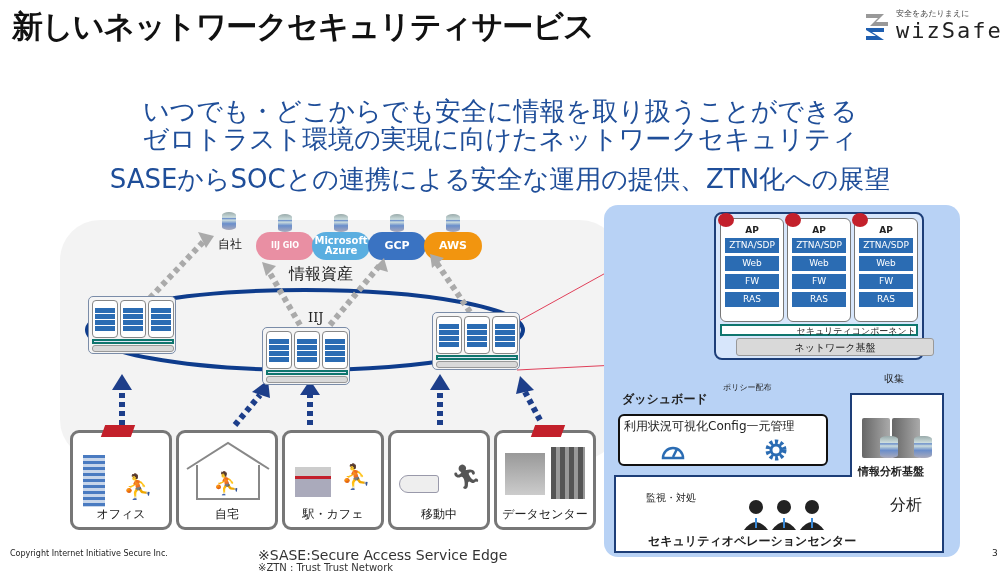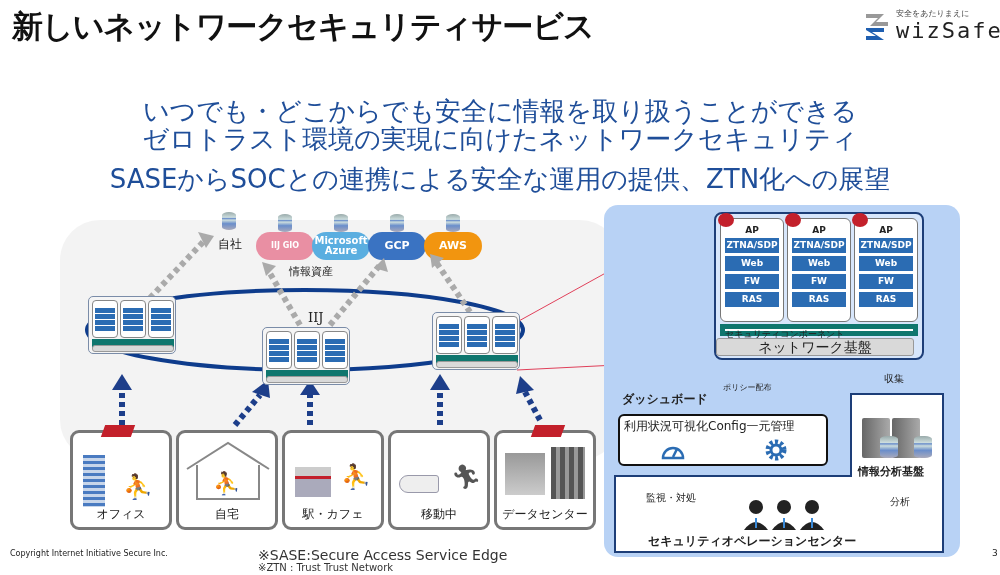--- a/index.html
+++ b/index.html
@@ -7,52 +7,52 @@
 .abs{position:absolute}
 #title{left:12px;top:6px;font-size:31px;font-weight:bold;color:#111;letter-spacing:-1px}
 #logo{left:858px;top:6px;width:140px;height:40px}
 #logo .tag{position:absolute;left:38px;top:2px;font-size:8px;color:#444}
 #logo .name{position:absolute;left:38px;top:12px;font-size:22px;color:#222;letter-spacing:2px;font-family:"DejaVu Sans Mono",monospace}
 .sub{left:0;width:1000px;text-align:center;font-size:26px;color:#1f4e99}
 #sub1{top:94px}#sub2{top:122px}#sub3{top:162px}
 #map{left:60px;top:220px;width:560px;height:240px;background:#eeeeee;border-radius:40px;opacity:.7}
 .nodebox{position:absolute;background:#f5f5f5;border:1px solid #7a8ca8;border-radius:5px}
 .apcol{position:absolute;background:#fff;border:1px solid #888;border-radius:4px}
-.mod{background:#2b6cb3;color:#fff;font-weight:bold;text-align:center;margin:1px 2px}
-.seccomp{position:absolute;background:#dde6f5;border:5px solid #0f766e;text-align:left}
+.mod{background:#2b6cb3;color:#fff;font-weight:normal;text-align:center;margin:1px 2px}
+.seccomp{position:absolute;background:#dde6f5;border:2px solid #0f766e;text-align:right}
 .netbase{position:absolute;background:#d9d9d9;border:1px solid #999;text-align:center;border-radius:3px}
 #panel{left:604px;top:205px;width:356px;height:352px;background:#b8d2f5;border-radius:14px}
 #bignode{left:714px;top:212px;width:210px;height:148px;background:#d7e6fb;border:2px solid #1d3e78;border-radius:8px}
 .bcol{position:absolute;top:4px;width:64px;height:104px;background:#fff;border:1.5px solid #777;border-radius:6px}
 .bcol .ap{font-size:9px;font-weight:bold;text-align:center;margin-top:6px}
 .bcol .mod{font-size:9px;height:15px;line-height:15px;margin:3px 4px}
 .redc{position:absolute;left:-3px;top:-6px;width:16px;height:14px;background:#c3202b;border-radius:50%}
 #bseccomp{left:4px;top:110px;width:198px;height:12px;font-size:9px;background:#fff;line-height:11px}
-#bnetbase{left:0;top:124px;width:198px;height:18px;font-size:14px;line-height:17px}
+#bnetbase{left:20px;top:124px;width:198px;height:18px;font-size:10px;line-height:17px}
 #dash{left:618px;top:414px;width:210px;height:52px;background:#fff;border:2px solid #111;border-radius:6px}
 #dashlabel{left:622px;top:391px;font-size:12px;font-weight:bold}
 #dashtext{left:624px;top:418px;font-size:12px;white-space:nowrap}
 #policy{left:723px;top:382px;font-size:8px}
 #collect{left:884px;top:372px;font-size:10px}
 #analysis-box{left:850px;top:393px;width:94px;height:160px;border:2px solid #1d3e78;background:#fff}
 #soc{left:614px;top:475px;width:330px;height:78px;border:2px solid #1d3e78;background:#fff}
 #soc-cover{left:852px;top:470px;width:90px;height:10px;background:#fff}
 #analyticslabel{left:858px;top:464px;font-size:11px;font-weight:bold}
 #monitor{left:646px;top:491px;font-size:10px}
-#analyze{left:890px;top:495px;font-size:10px}
+#analyze{left:890px;top:495px;font-size:16px}
 #soclabel{left:648px;top:533px;font-size:12px;font-weight:bold}
 .site{position:absolute;top:430px;width:102px;height:100px;border:3px solid #777;border-radius:9px;background:#fff}
 .site .lbl{position:absolute;bottom:4px;width:100%;text-align:center;font-size:12px}
 .cloud{position:absolute;top:232px;width:58px;height:28px;border-radius:14px;color:#fff;font-size:8px;font-weight:bold;text-align:center;line-height:28px}
 .db{position:absolute;width:14px;height:18px;background:linear-gradient(#9aa 0,#cdd 30%,#6a8ecb 35%,#cdd 45%,#6a8ecb 65%,#aab 100%);border-radius:7px/3px}
 #copyright{left:10px;top:549px;font-size:8px}
 #note1{left:258px;top:547px;font-size:14px;color:#333}
 #note2{left:258px;top:562px;font-size:10px;color:#333}
 #pagenum{left:992px;top:548px;font-size:9px}
-.label{font-size:11px}
+.label{font-size:16px}
 </style>
 </head>
 <body>
 
 <div id="title" class="abs">新しいネットワークセキュリティサービス</div>
 <div id="logo" class="abs">
   <svg class="abs" style="left:4px;top:6px" width="30" height="30" viewBox="0 0 30 30">
     <polygon points="4,2 22,2 14,10 26,10 26,14 8,14 16,6 4,6" fill="#999"></polygon>
     <polygon points="4,16 22,16 22,20 10,20 22,28 4,28 4,24 14,24 4,18" fill="#1f5fb0"></polygon>
   </svg>

